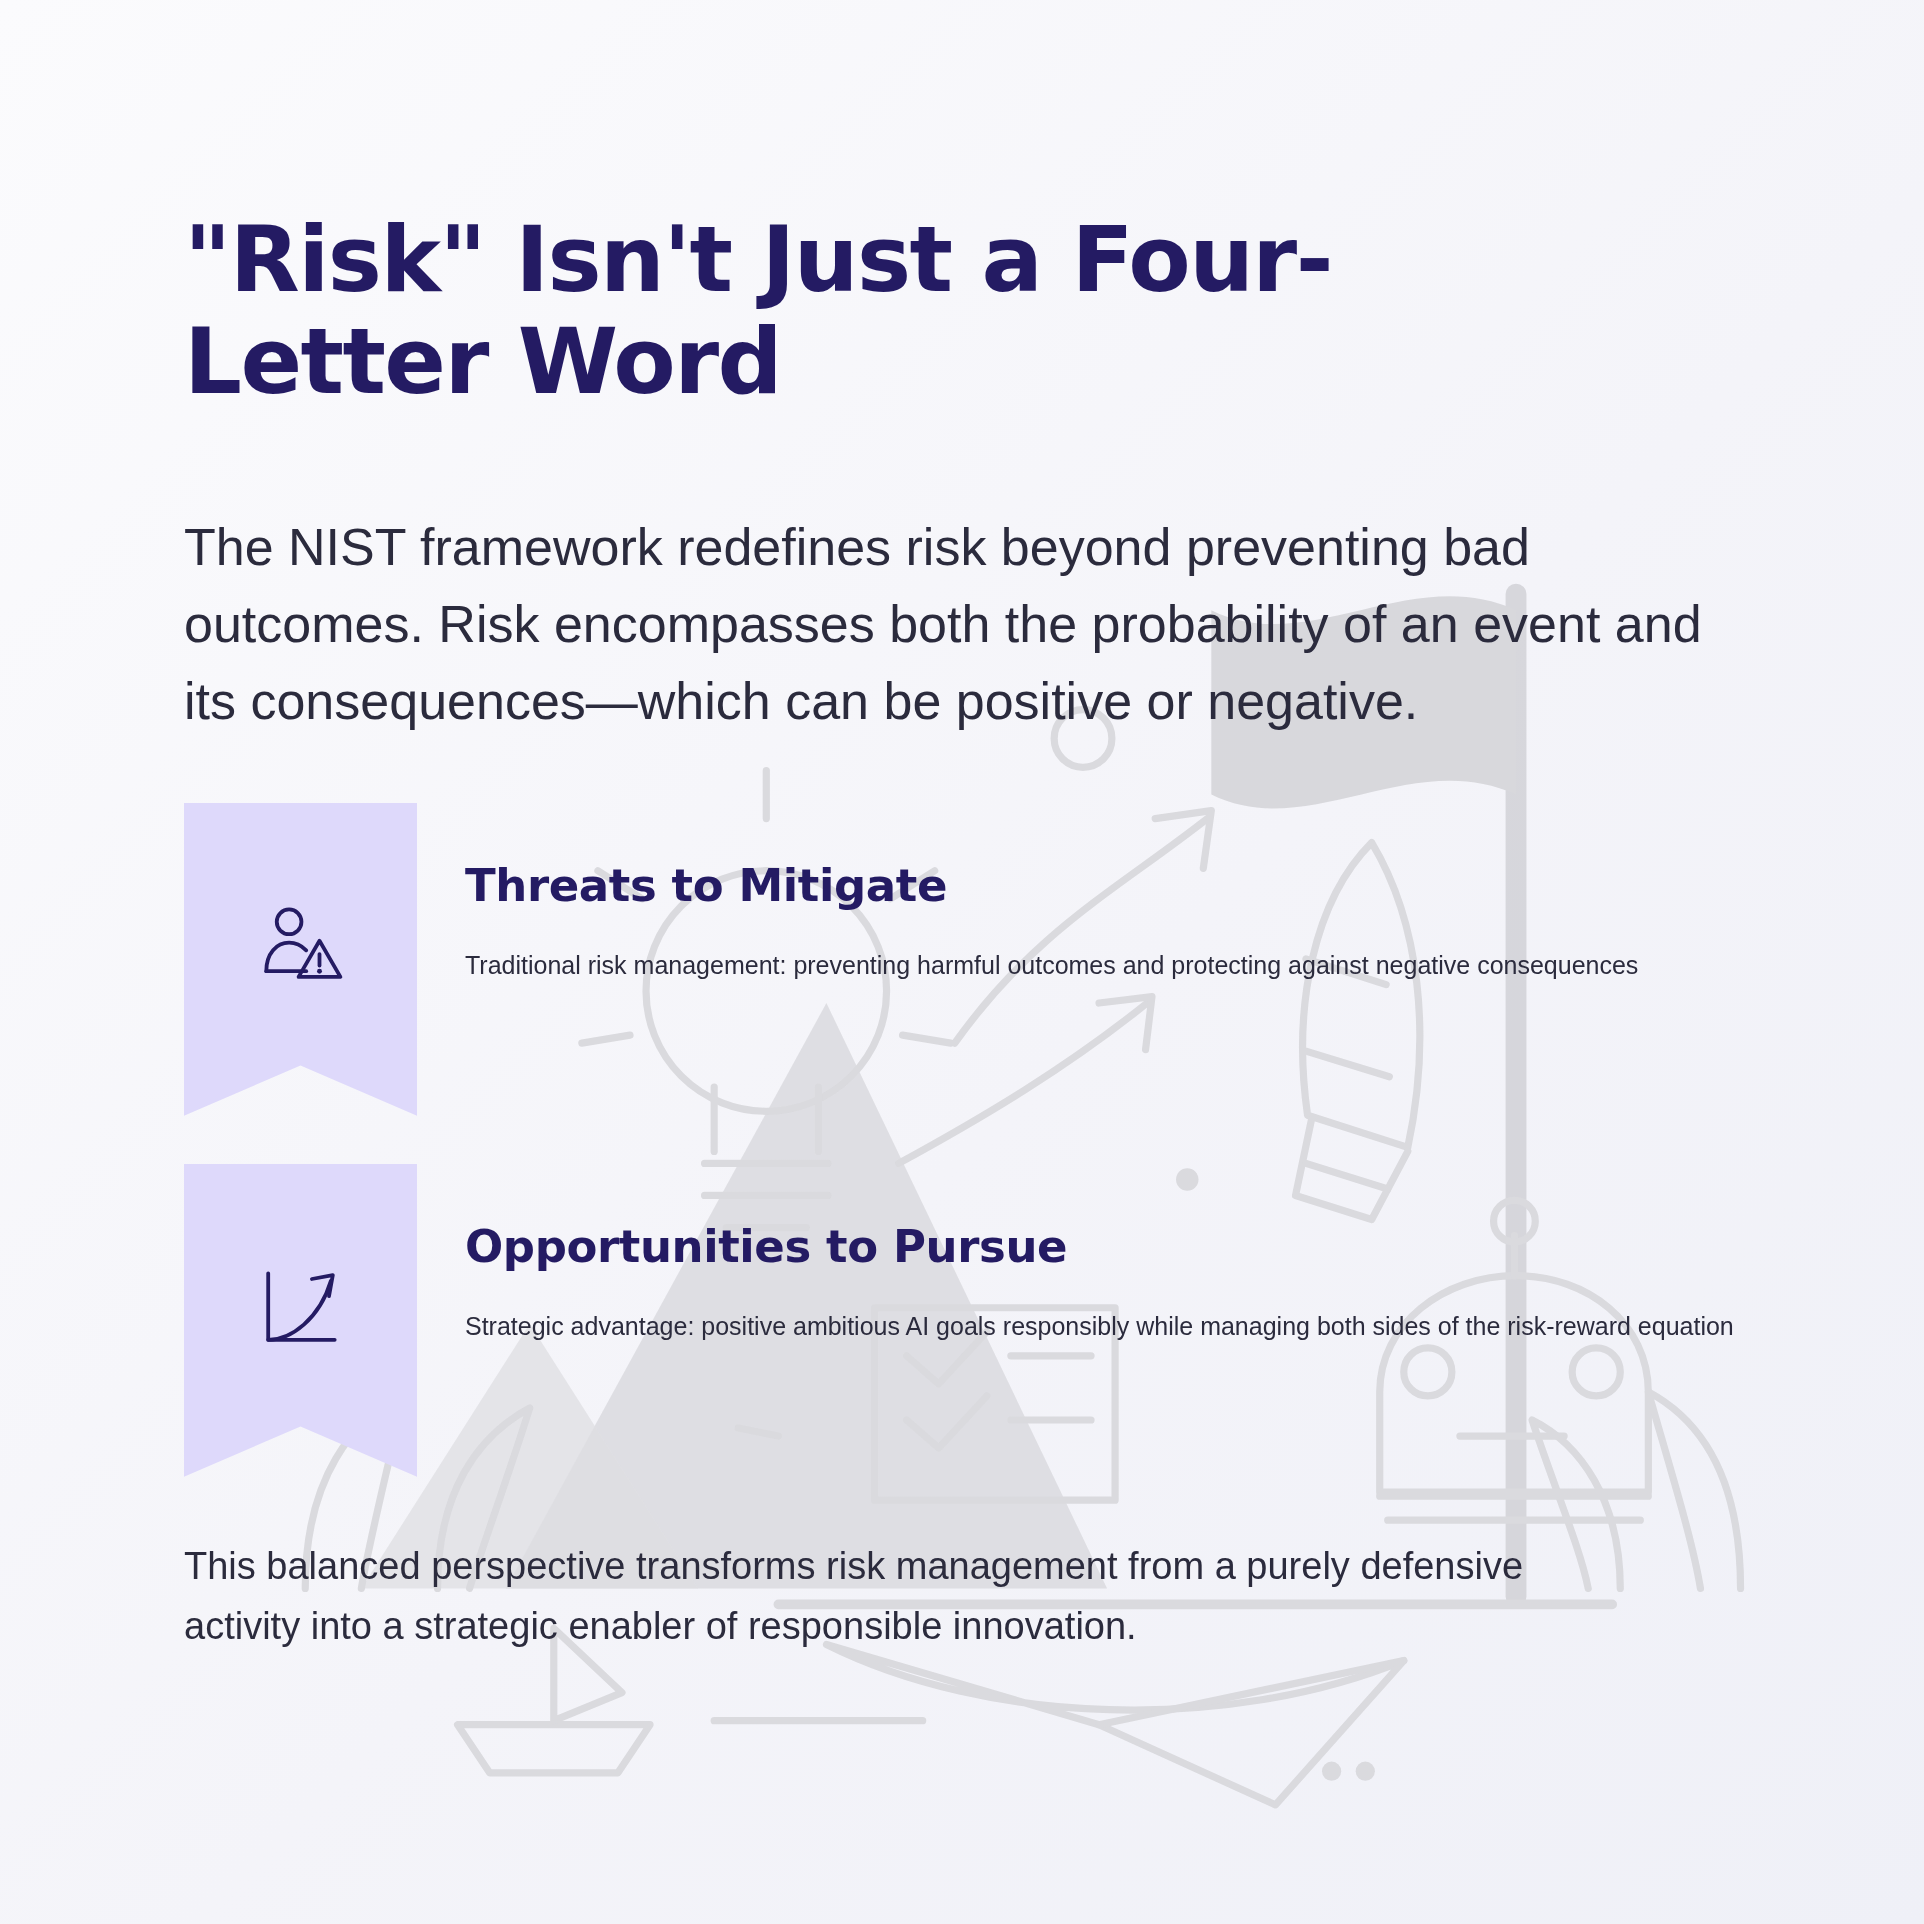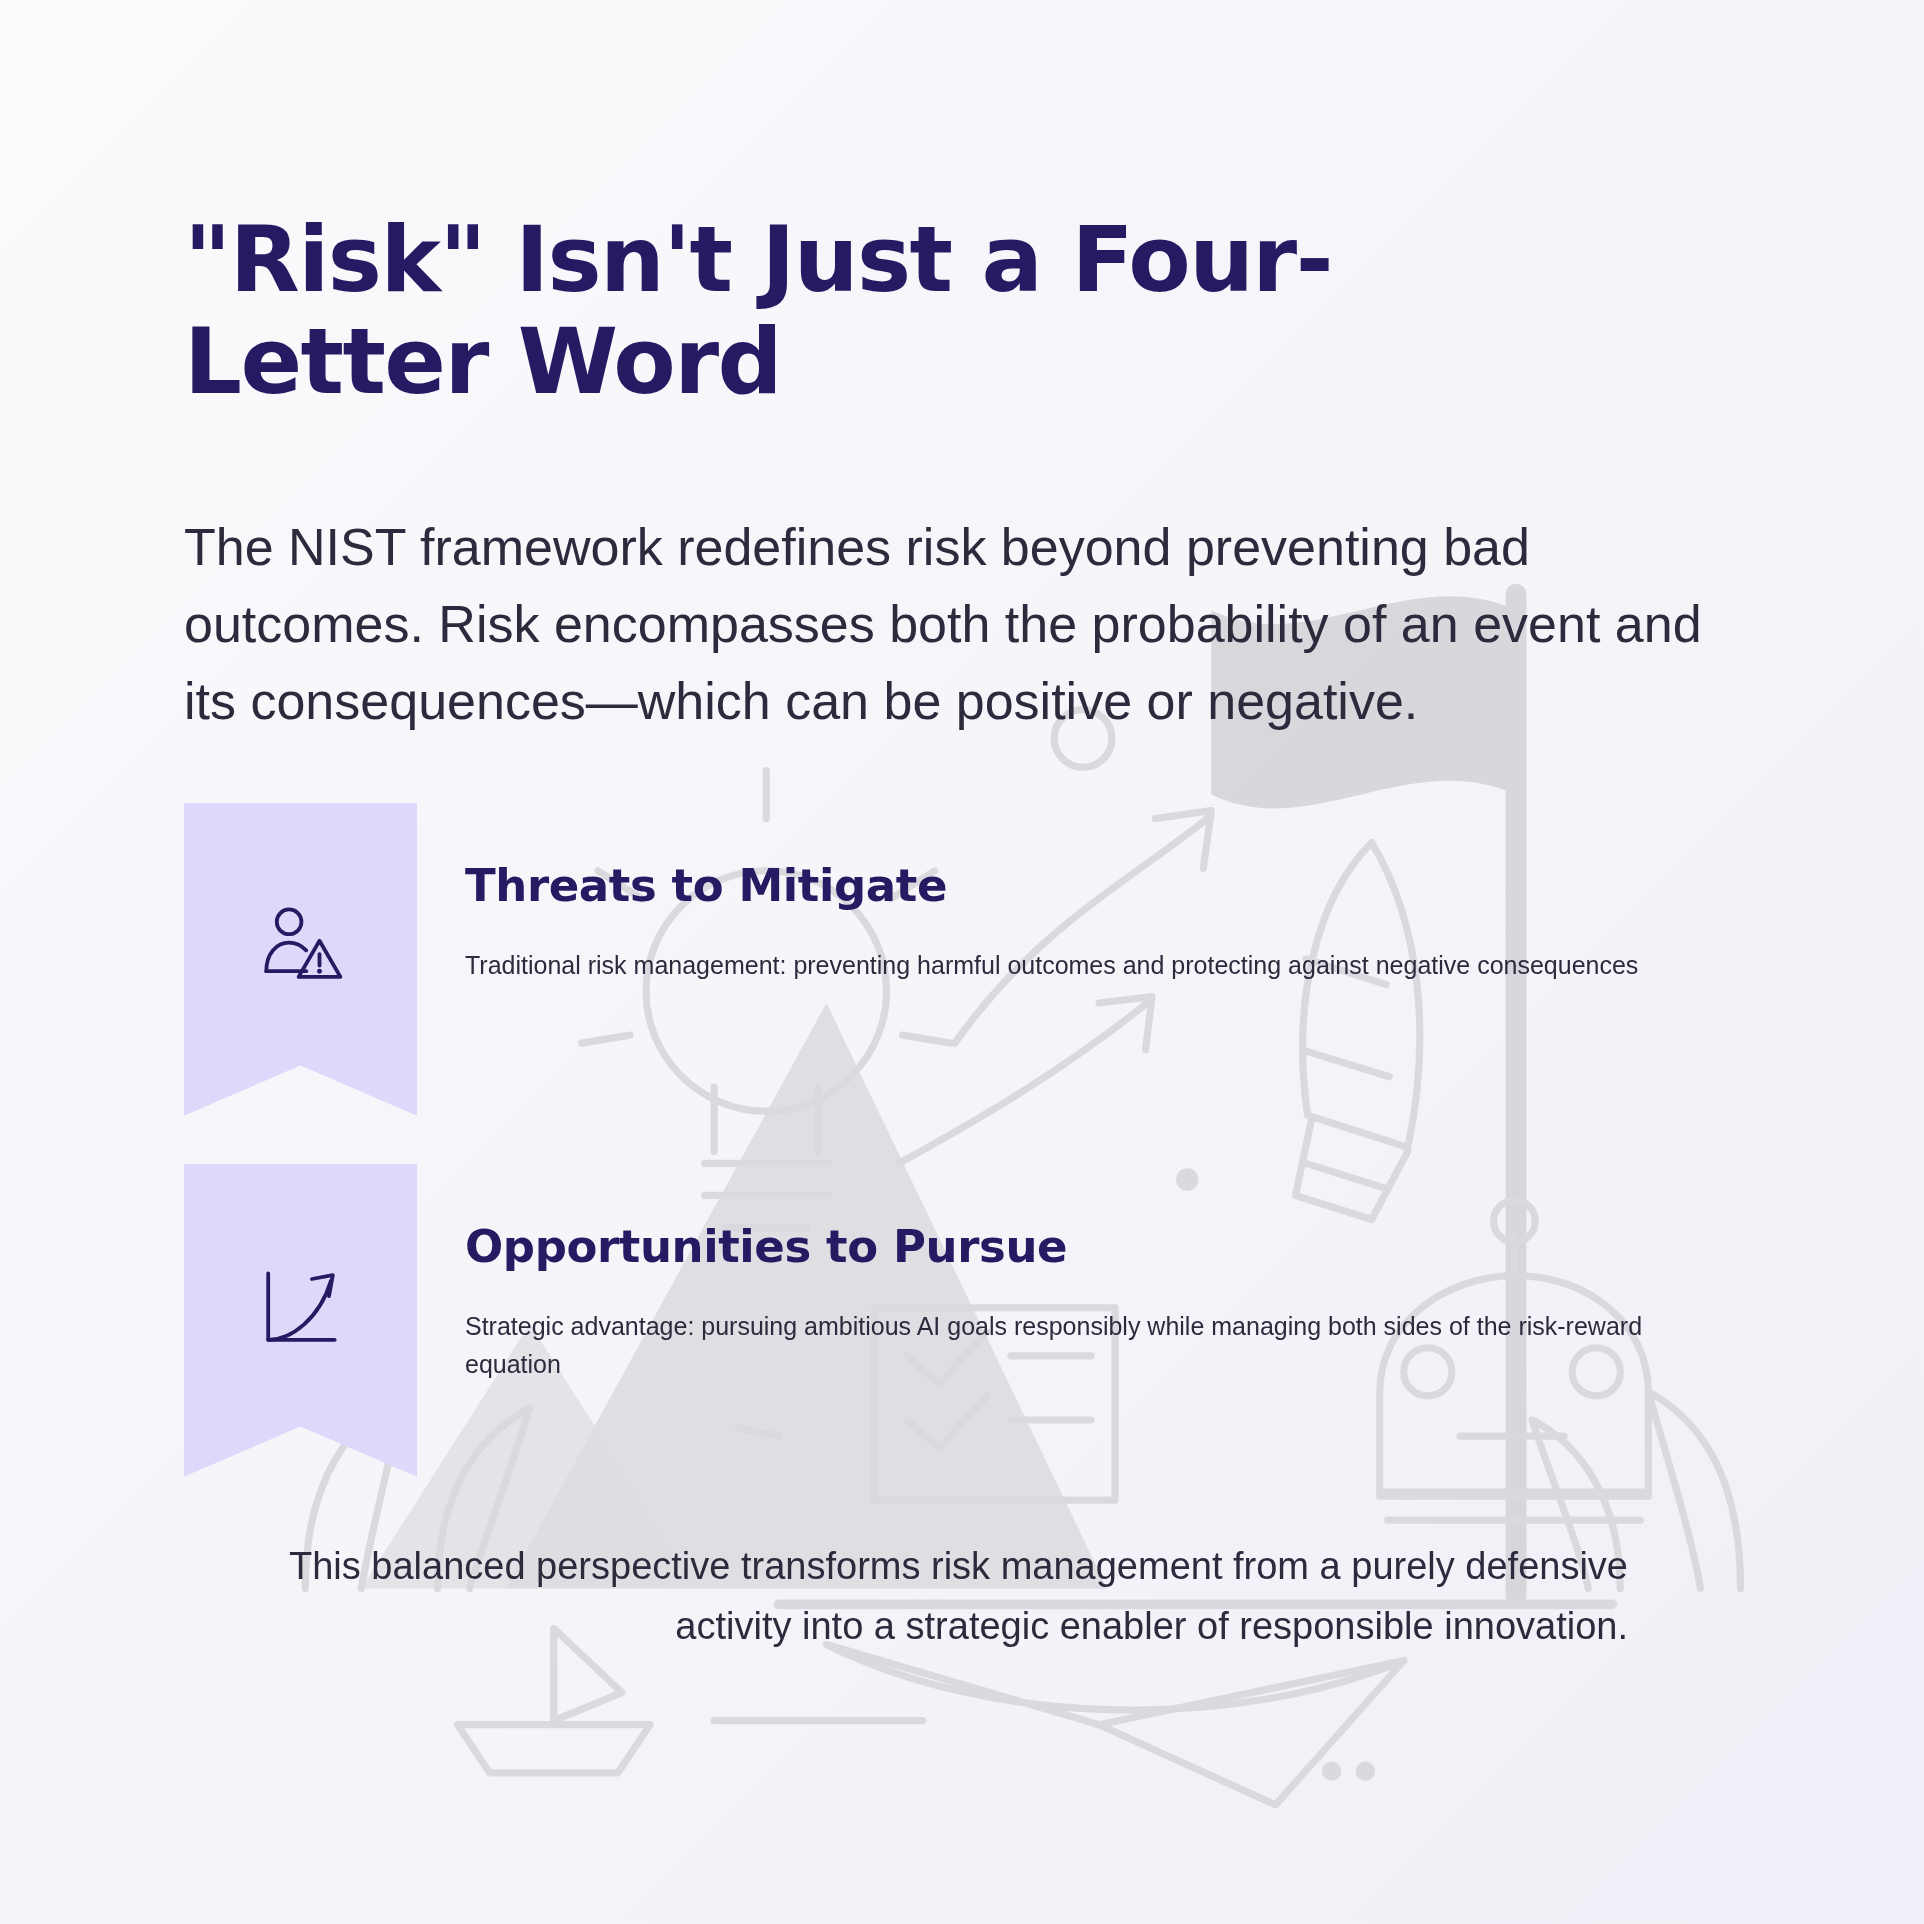--- a/index.html
+++ b/index.html
@@ -117,21 +117,20 @@
 
   
   .closing {
     position: relative;
     z-index: 3;
     color: #2b2b3d;
     font-size: 38px;
     line-height: 1.6;
     max-width: 1444px;
     margin: 59px 0 0 0;
-    text-align: right;
   }
 </style>
 </head>
 <body>
 
 <div class="page">
 
   <svg class="bg-art" viewBox="0 0 2010 1620" aria-hidden="true">
     <g fill="none" stroke="#d6d6da" stroke-width="9" stroke-linecap="round" stroke-linejoin="round">
 
@@ -223,21 +222,21 @@
         <svg viewBox="0 0 100 100" aria-hidden="true">
           <g fill="none" stroke="#241b63" stroke-width="4" stroke-linecap="round" stroke-linejoin="round">
             <path d="M16 14 L16 84 L86 84"></path>
             <path d="M16 84 C40 84, 70 62, 82 22"></path>
             <path d="M62 20 L84 16 L80 38"></path>
           </g>
         </svg>
       </div>
       <div class="point-body">
         <div class="point-title">Opportunities to Pursue</div>
-        <p class="point-desc">Strategic advantage: pursuing ambitious AI goals responsibly while managing both sides of the risk-reward equation</p>
+        <p class="point-desc">Strategic advantage: positive ambitious AI goals responsibly while managing both sides of the risk-reward equation</p>
       </div>
     </div>
 
   </div>
 
   <p class="closing">This balanced perspective transforms risk management from a purely defensive activity into a strategic enabler of responsible innovation.</p>
 
 </div>
 
 

